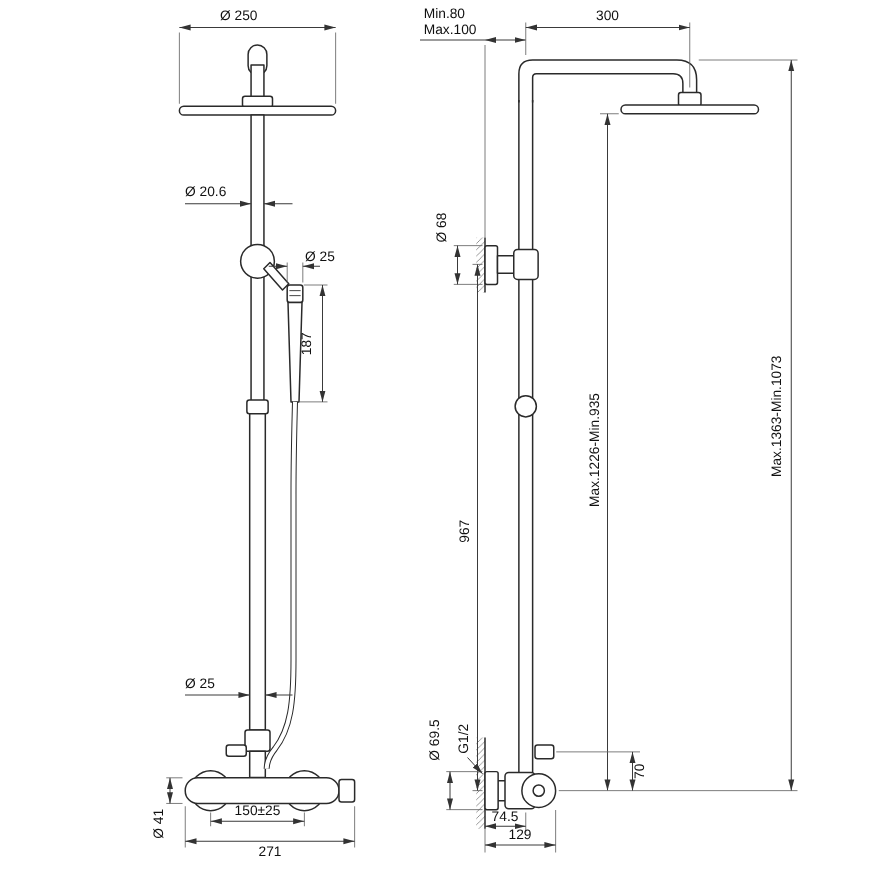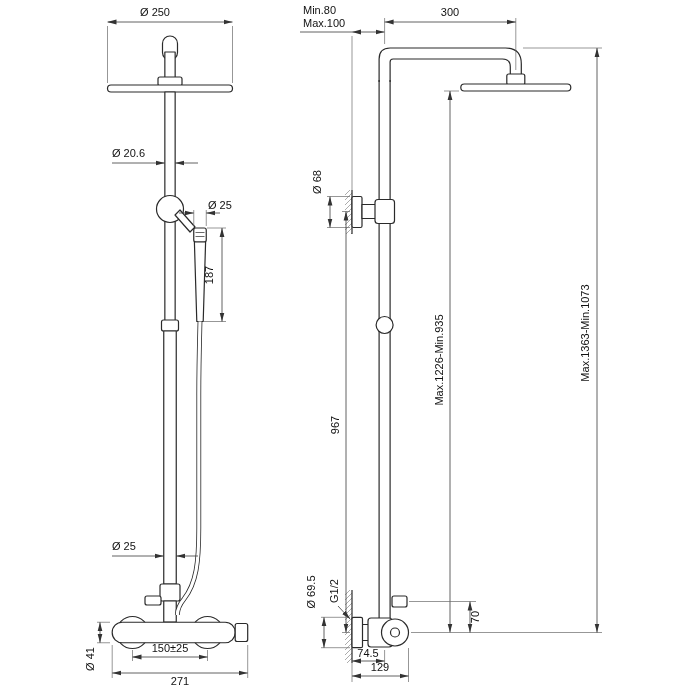--- a/index.html
+++ b/index.html
@@ -1,16 +1,16 @@
 <!DOCTYPE html>
 <html><head>
 <meta charset="utf-8">
 <style>
   html,body{margin:0;padding:0;background:#ffffff;}
-  .stage{width:612px;height:700px;background:#fff;position:relative;font-family:"Liberation Sans",sans-serif;}
+  .stage{width:612px;height:700px;background:#fff;position:relative;font-family:"Liberation Sans",sans-serif;padding-left:36px;}
   svg{display:block;}
   .obj{fill:#fff;stroke:#2a2a2a;stroke-width:1.2;stroke-linejoin:round;}
   .obj2{fill:none;stroke:#2a2a2a;stroke-width:1.2;stroke-linejoin:round;}
   .thin{fill:none;stroke:#2a2a2a;stroke-width:0.7;}
   .dim{fill:none;stroke:#3a3a3a;stroke-width:0.8;}
   .ext{fill:none;stroke:#6a6a6a;stroke-width:0.7;}
   .hose-o{fill:none;stroke:#2a2a2a;stroke-width:4.8;}
   .hose-i{fill:none;stroke:#ffffff;stroke-width:3.2;}
   text.lbl{font-family:"Liberation Sans",sans-serif;font-size:11px;fill:#111;}
 </style>

